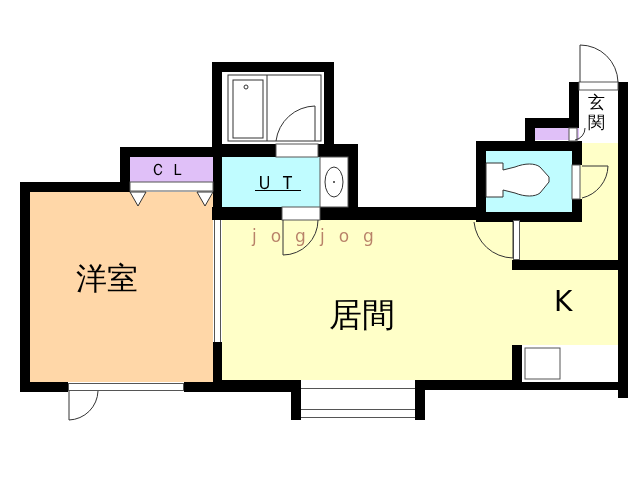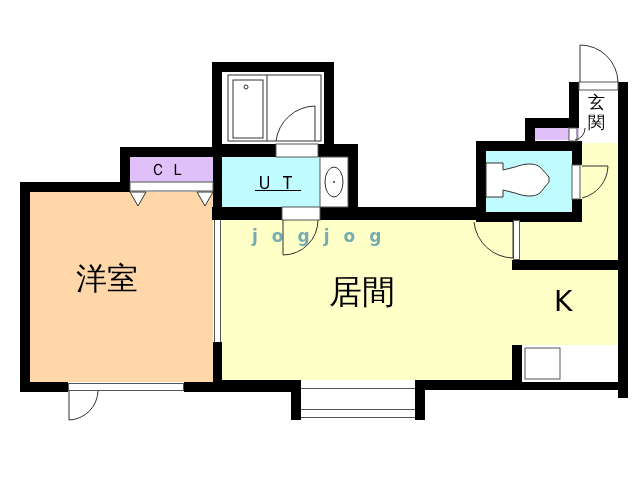--- a/index.html
+++ b/index.html
@@ -1,21 +1,21 @@
 <!DOCTYPE html>
 <html><head>
 <meta charset="utf-8">
 <style>
   html, body { margin:0; padding:0; background:#ffffff; }
   body { width:640px; height:480px; position:relative; overflow:hidden; font-family:"DejaVu Sans", sans-serif; }
   .abs { position:absolute; box-sizing:border-box; }
   .wall { background:#000; }
   .label { position:absolute; color:#000; white-space:nowrap; }
   svg { position:absolute; left:0; top:0; }
-  .wm { position:absolute; color:#0369a1; opacity:0.55; letter-spacing:14px; font-size:17px; font-family:"DejaVu Sans", sans-serif;font-weight:bold; }
+  .wm { position:absolute; color:#7f1d1d; opacity:0.55; letter-spacing:14px; font-size:17px; font-family:"DejaVu Sans", sans-serif; }
 </style>
 </head>
 <body>
 
 <div class="abs" style="left:30px;top:192px;width:183px;height:190px;background:#ffd7a8;"></div>
 <div class="abs" style="left:130px;top:157px;width:83px;height:25px;background:#e0c0f8;"></div>
 <div class="abs" style="left:222px;top:157px;width:98px;height:50px;background:#c0fcff;"></div>
 <div class="abs" style="left:222px;top:72px;width:102px;height:72px;background:#ffffff;"></div>
 <div class="abs" style="left:222px;top:220px;width:300px;height:160px;background:#ffffc8;"></div>
 <div class="abs" style="left:515px;top:268px;width:103px;height:112px;background:#ffffc8;"></div>
@@ -105,16 +105,16 @@
   <rect x="579" y="82" width="39" height="8" fill="#fff" stroke="#555"></rect>
   <path d="M580 82 L580 45 A38 38 0 0 1 618 82" fill="none" stroke="#333"></path>
 
   <rect x="522" y="345" width="96" height="37" fill="#fff"></rect>
   <rect x="525" y="348" width="35" height="31" fill="#fff" stroke="#555"></rect>
 </svg>
 
 <div class="label" style="left:150px;top:160px;font-size:16px;letter-spacing:4px;">ＣＬ</div>
 <div class="label" style="left:255px;top:170px;font-size:19px;letter-spacing:4px;text-decoration:underline;">ＵＴ</div>
 <div class="label" style="left:76px;top:258px;font-size:31px;">洋室</div>
-<div class="label" style="left:329px;top:270px;font-size:33px;">居間</div>
+<div class="label" style="left:329px;top:293px;font-size:33px;">居間</div>
 <div class="label" style="left:554px;top:285px;font-size:28px;">K</div>
 <div class="label" style="left:588px;top:92px;font-size:17px;line-height:20px;width:20px;">玄<br>関</div>
 <div class="wm" style="left:252px;top:226px;">jogjog</div>
 
 </body></html>

